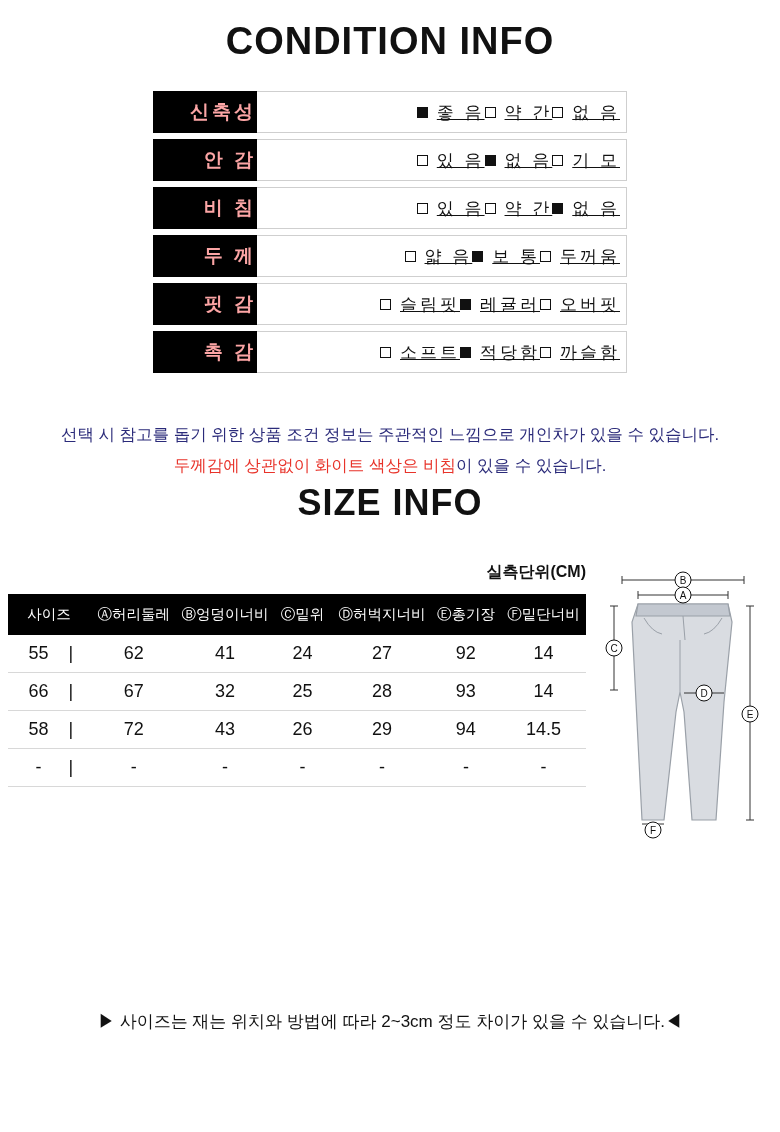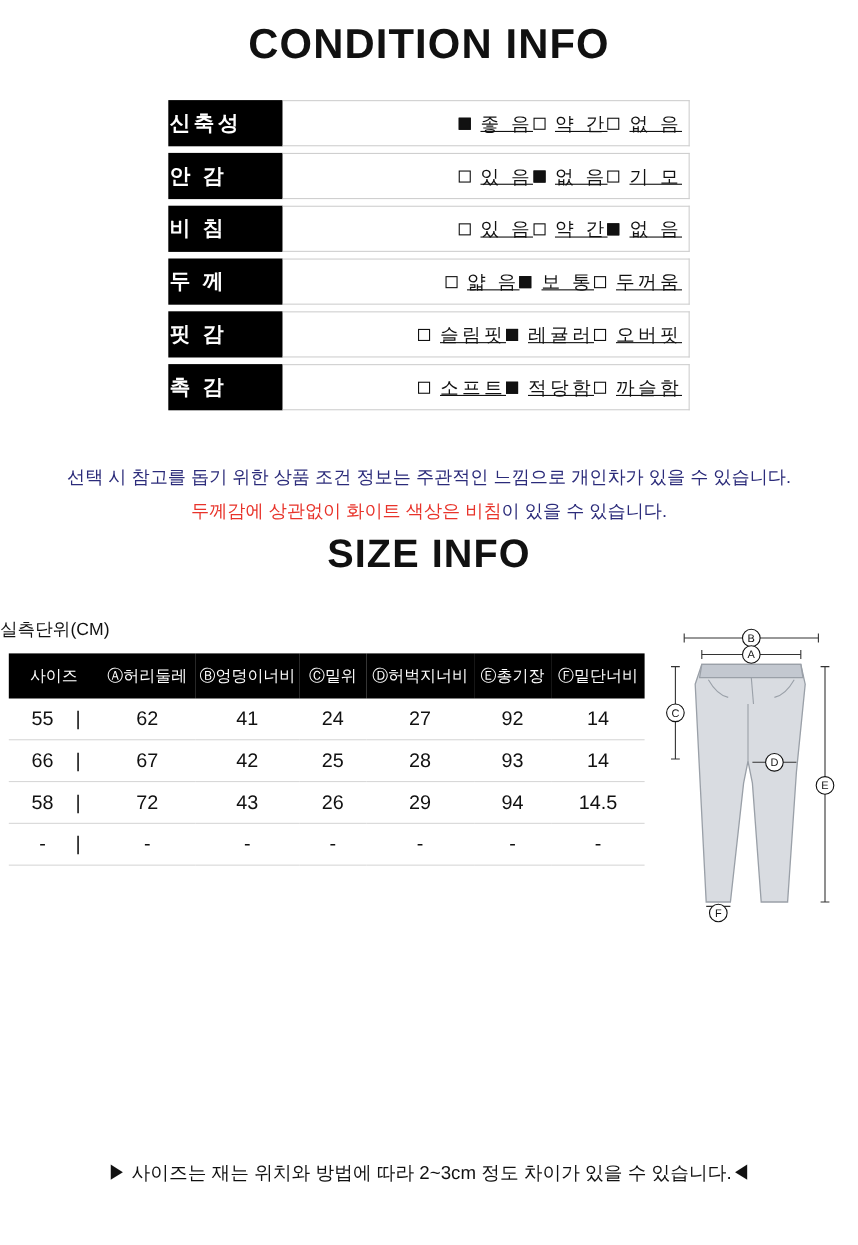--- a/index.html
+++ b/index.html
@@ -24,24 +24,24 @@
   .cond-table {
     width: 474px;
     margin: 22px auto 0 auto;
     border-collapse: separate;
     border-spacing: 0 6px;
   }
   .cond-row { height: 42px; }
   .cond-label {
     width: 104px;
     background: #000;
-    color: #ffffff;
+    color: #fca5a5;
     font-size: 19px;
     font-weight: bold;
-    text-align: left;
+    text-align: right;
     letter-spacing: 3px;
     vertical-align: middle;
   }
   .cond-opts {
     border: 1px solid #cfcfcf;
     border-left: none;
     background: #fff;
     vertical-align: middle;
     padding: 0 6px;
   }
@@ -87,23 +87,24 @@
     letter-spacing: 1px;
     color: #111;
   }
 
   .size-wrap { position: relative; margin-top: 38px; }
 
   .unit {
     position: absolute;
     left: 0; top: 0;
     width: 586px;
-    text-align: left;
+    text-align: right;
     font-size: 16px;
     color: #111;
+    font-weight: bold;
   }
 
   .size-table {
     position: absolute;
     left: 8px; top: 32px;
     width: 578px;
     border-collapse: collapse;
     font-size: 17px;
   }
   .size-table th {
@@ -139,21 +140,20 @@
   }
   .diagram svg { display: block; }
 
   .foot-note {
     position: absolute;
     left: 0; top: 1010px;
     width: 780px;
     text-align: center;
     font-size: 17px;
     color: #111;
-    margin-top: 45px;
   }
 </style>
 </head>
 <body>
 
 <div class="page">
 
   <div class="cond-title">CONDITION INFO</div>
 
   <table class="cond-table">
@@ -303,21 +303,21 @@
           <td>62</td>
           <td>41</td>
           <td>24</td>
           <td>27</td>
           <td>92</td>
           <td>14</td>
         </tr>
         <tr>
           <td class="sizecell"><span class="sz">66</span><span class="bar">|</span></td>
           <td>67</td>
-          <td>42</td>
+          <td>32</td>
           <td>25</td>
           <td>28</td>
           <td>93</td>
           <td>14</td>
         </tr>
         <tr>
           <td class="sizecell"><span class="sz">58</span><span class="bar">|</span></td>
           <td>72</td>
           <td>43</td>
           <td>26</td>

